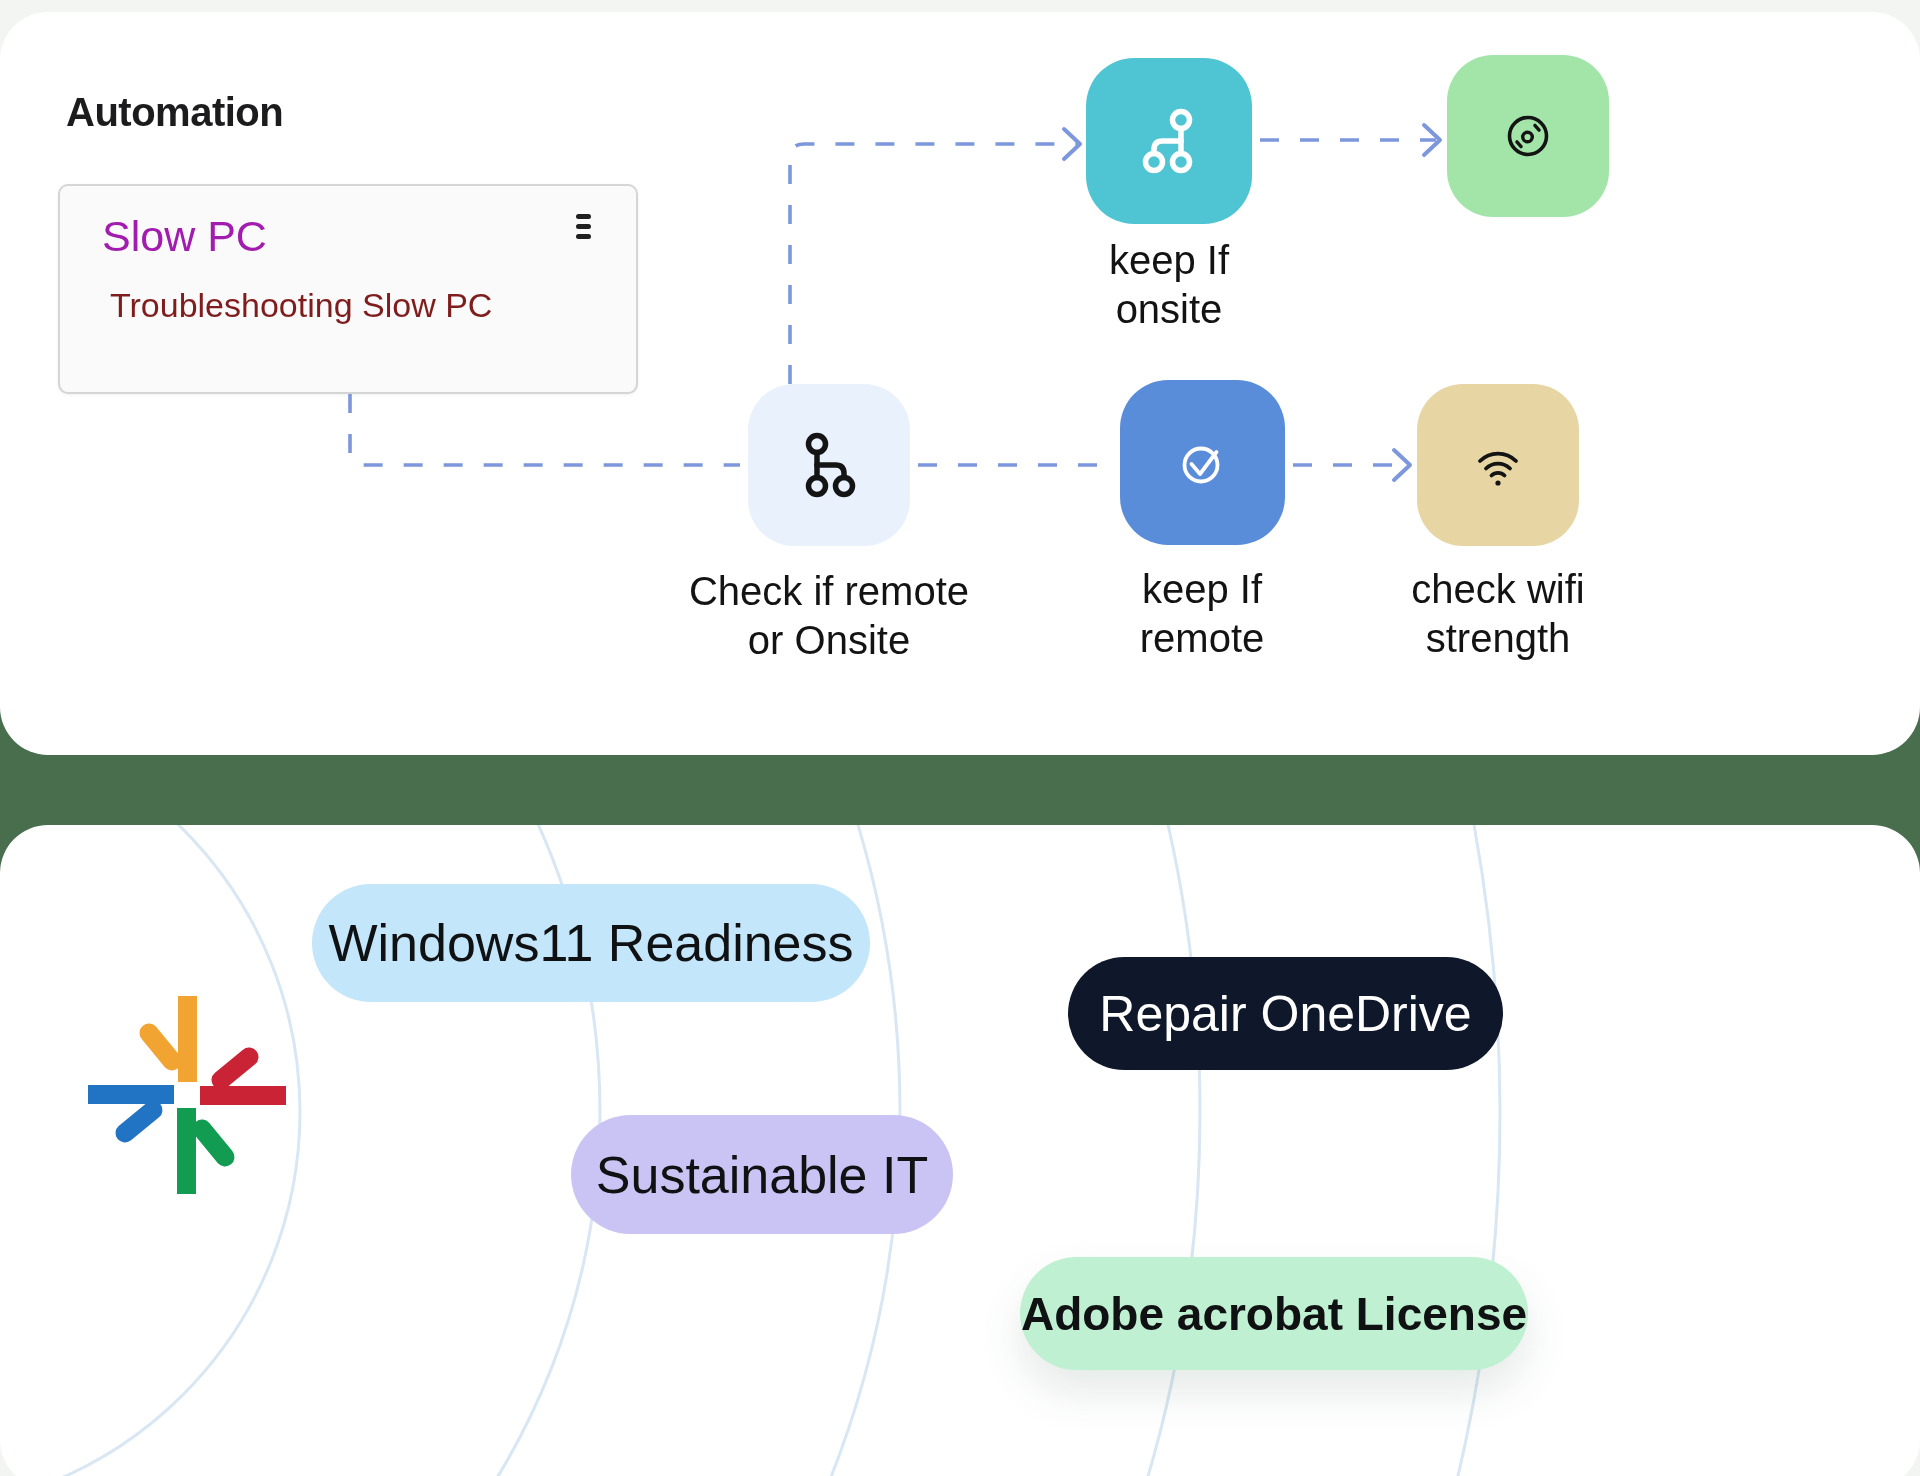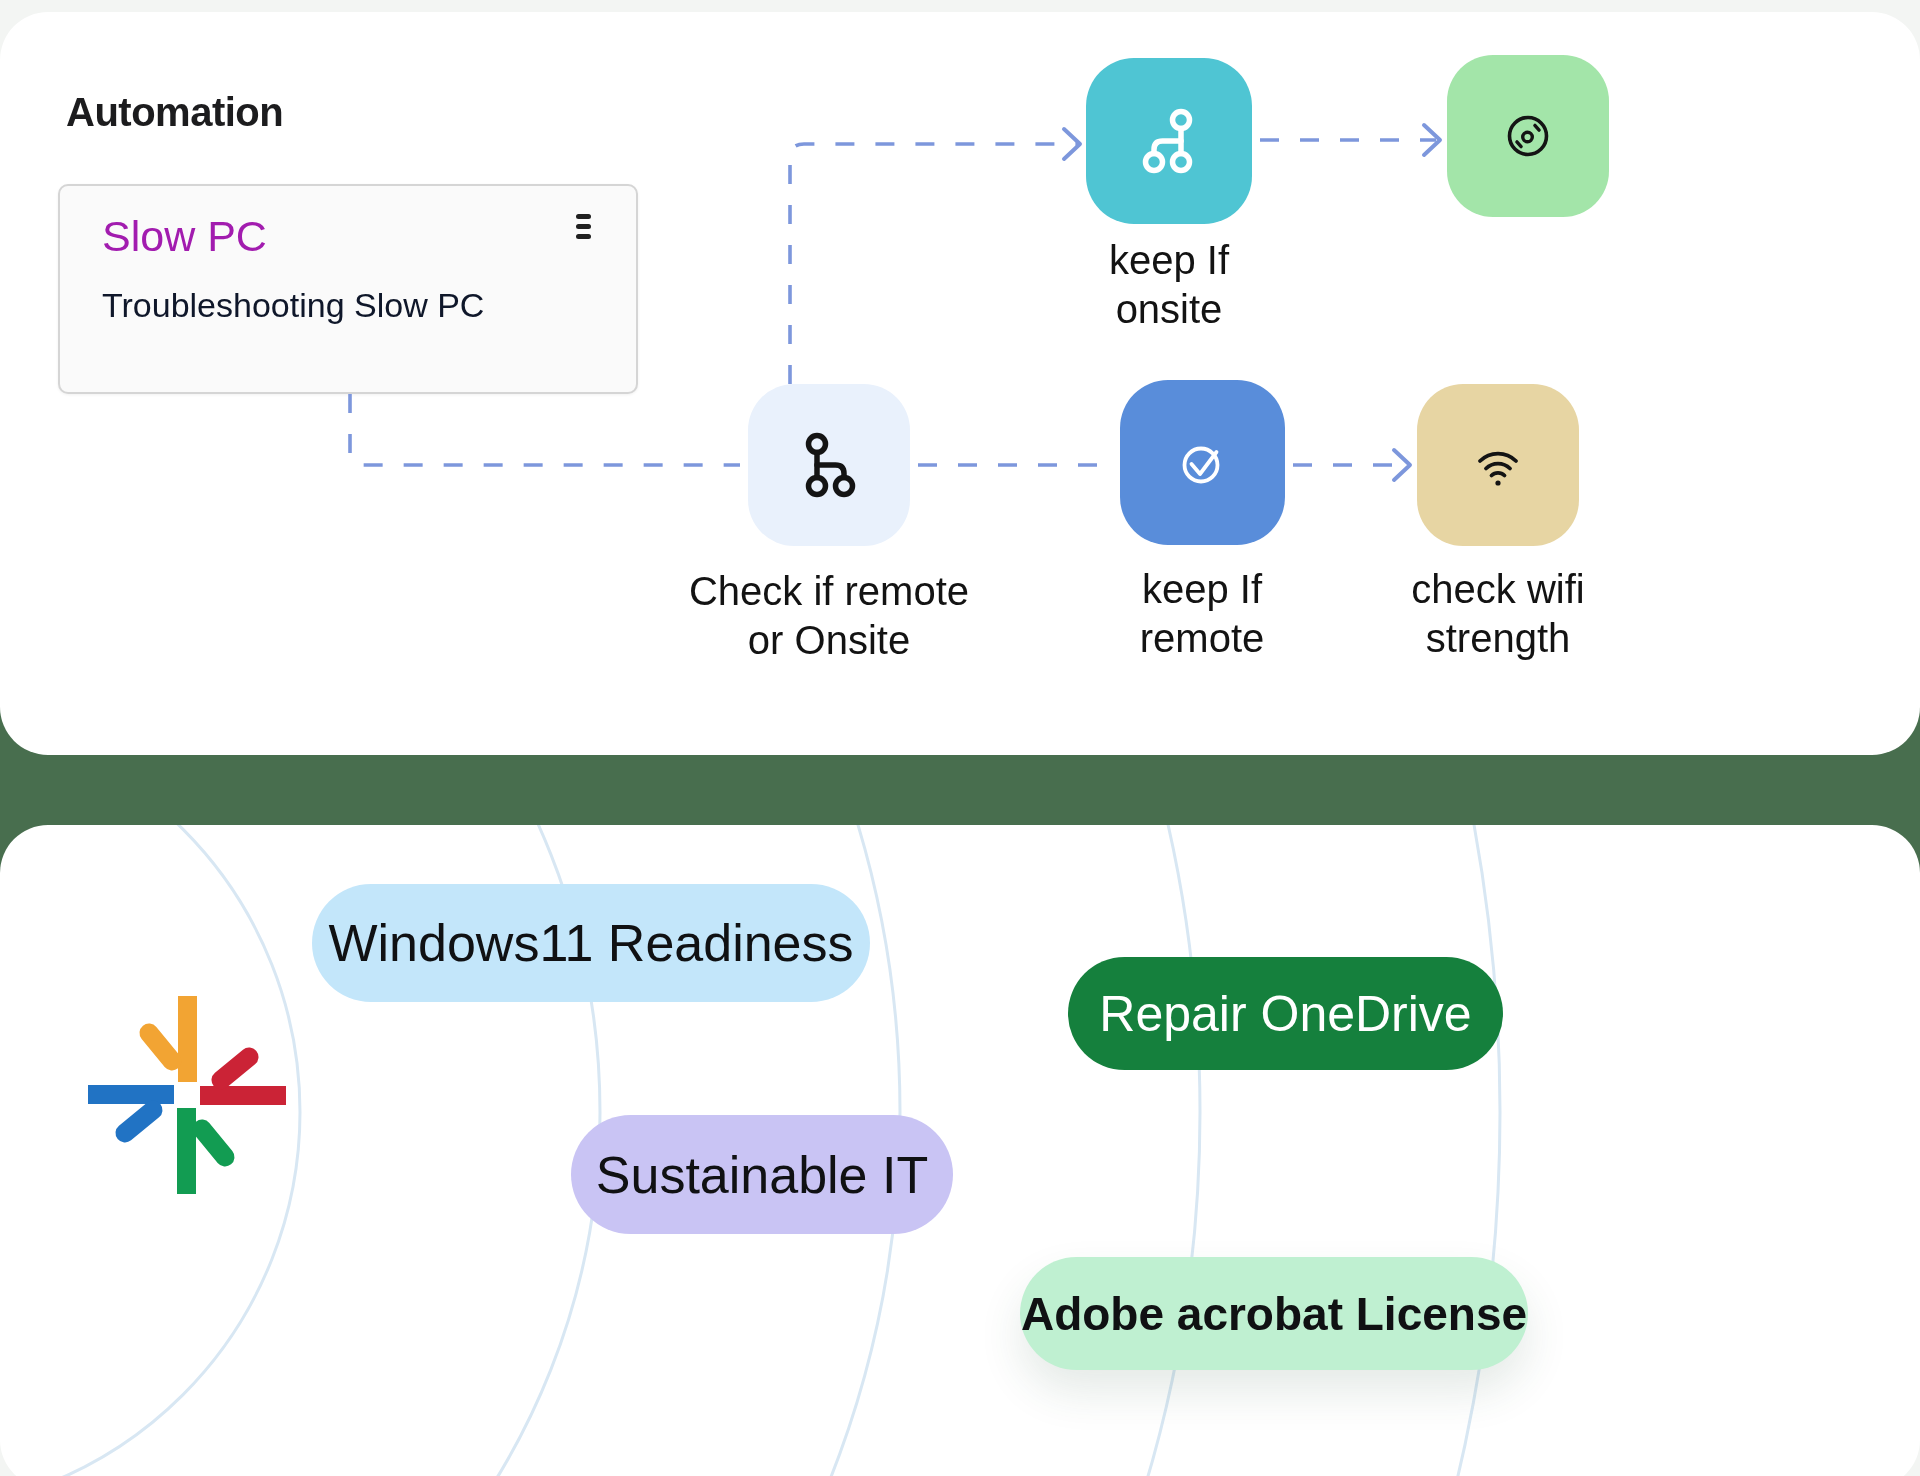--- a/index.html
+++ b/index.html
@@ -13,21 +13,21 @@
   .panel-bottom{top:813px;width:1920px;height:663px;border-radius:48px;overflow:hidden;}
 
   
   .heading{position:absolute;left:66px;top:78px;font-size:40px;font-weight:700;
            letter-spacing:-0.5px;color:#1c1c1e;}
   .flow-card{position:absolute;left:58px;top:172px;width:580px;height:210px;background:#fafafa;
              border:2px solid #d5d5d5;border-radius:10px;box-shadow:0 1px 3px rgba(0,0,0,0.06);}
   .flow-card .kebab{position:absolute;right:44px;top:28px;width:16px;height:26px;}
   .kebab i{display:block;width:15px;height:5px;border-radius:2.5px;background:#202020;margin-bottom:5px;}
   .flow-card .title{position:absolute;left:42px;top:26px;font-size:43px;font-weight:400;color:#a21caf;}
-  .flow-card .subtitle{position:absolute;left:42px;top:100px;font-size:34px;color:#0f172a;}
+  .flow-card .subtitle{position:absolute;left:50px;top:100px;font-size:34px;color:#7f1d1d;}
 
   .node{position:absolute;display:flex;align-items:center;justify-content:center;z-index:2;}
   .node-check   {left:748px; top:372px;width:162px;height:162px;border-radius:46px;background:#E9F1FC;}
   .node-onsite  {left:1086px;top:46px; width:166px;height:166px;border-radius:48px;background:#4FC5D3;}
   .node-disk    {left:1447px;top:43px; width:162px;height:162px;border-radius:46px;background:#A3E5A9;}
   .node-remote  {left:1120px;top:368px;width:165px;height:165px;border-radius:48px;background:#598DDA;}
   .node-wifi    {left:1417px;top:372px;width:162px;height:162px;border-radius:46px;background:#E7D5A3;}
 
   .node-label{position:absolute;width:400px;text-align:center;font-size:40px;font-weight:500;
               line-height:1.22;color:#131313;z-index:2;}
@@ -42,21 +42,21 @@
   .arrow{fill:none;stroke:#7D97DC;stroke-width:4;stroke-linecap:round;stroke-linejoin:round;}
 
   
   .rings{position:absolute;left:0;top:0;width:1920px;height:663px;}
   .ring{fill:none;stroke:#D8E7F3;stroke-width:3;}
   .logo{position:absolute;left:87px;top:170px;width:200px;height:200px;}
 
   .pill{position:absolute;display:flex;align-items:center;justify-content:center;
         font-size:52px;font-weight:500;color:#101113;white-space:nowrap;}
   .pill-win11 {left:312px; top:59px; width:558px;height:118px;border-radius:59px;background:#C3E6FA;}
-  .pill-repair{left:1068px;top:132px;width:435px;height:113px;border-radius:57px;background:#15803d;
+  .pill-repair{left:1068px;top:132px;width:435px;height:113px;border-radius:57px;background:#0f172a;
                color:#ffffff;font-size:50px;font-weight:400;}
   .pill-sustain{left:571px;top:290px;width:382px;height:119px;border-radius:60px;background:#C9C4F4;}
   .pill-adobe {left:1020px;top:432px;width:508px;height:113px;border-radius:57px;background:#BFF0D1;
                font-size:46px;font-weight:600;box-shadow:0 22px 44px rgba(40,80,60,0.12);}
   .pill-sync  {left:378px; top:500px;width:370px;height:105px;border-radius:53px;background:#ffffff;
                border:2.5px solid #DCE8F2;font-size:48px;font-weight:400;}
 </style>
 </head>
 <body>
 

